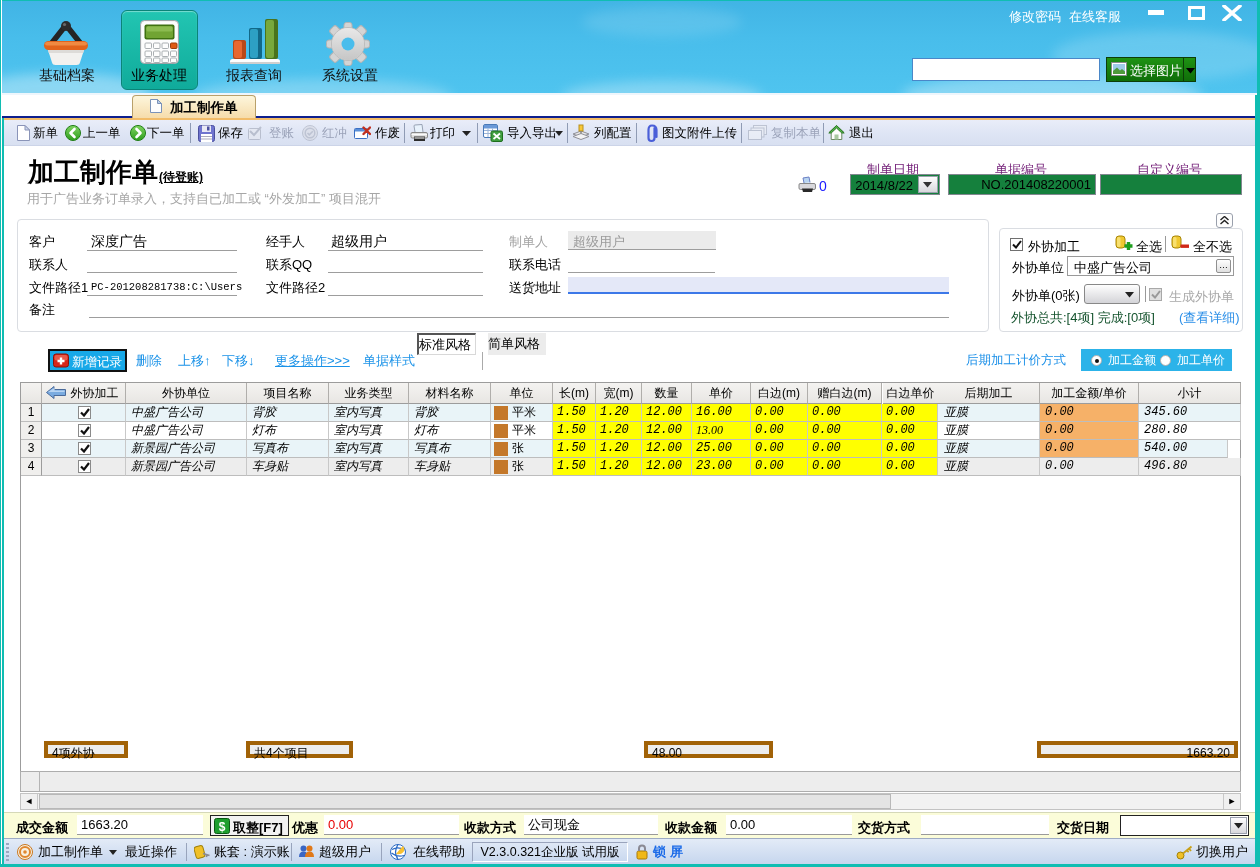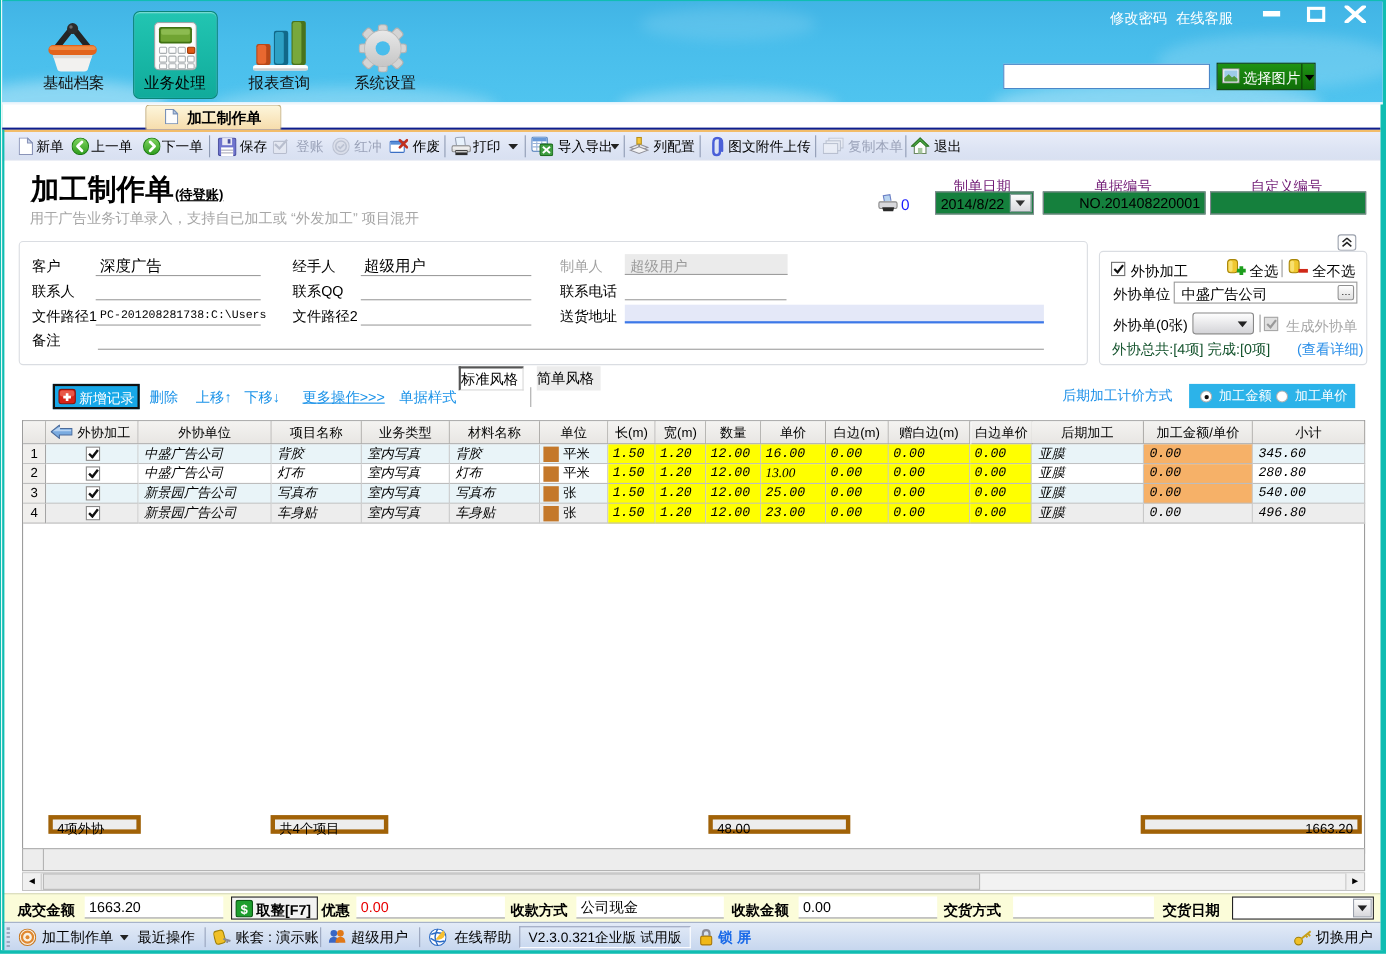--- a/index.html
+++ b/index.html
@@ -506,21 +506,21 @@
       </div>
 <div class="td" style="left:553px;top:440px;width:43px;background:#ffff00;padding-left:4px;font-family:'Liberation Mono',monospace">1.50</div>
 <div class="td" style="left:596px;top:440px;width:46px;background:#ffff00;padding-left:4px;font-family:'Liberation Mono',monospace">1.20</div>
 <div class="td" style="left:642px;top:440px;width:50px;background:#ffff00;padding-left:4px;font-family:'Liberation Mono',monospace">12.00</div>
 <div class="td" style="left:692px;top:440px;width:59px;background:#ffff00;padding-left:4px;font-family:'Liberation Mono',monospace">25.00</div>
 <div class="td" style="left:751px;top:440px;width:57px;background:#ffff00;padding-left:4px;font-family:'Liberation Mono',monospace">0.00</div>
 <div class="td" style="left:808px;top:440px;width:74px;background:#ffff00;padding-left:4px;font-family:'Liberation Mono',monospace">0.00</div>
 <div class="td" style="left:882px;top:440px;width:56px;background:#ffff00;padding-left:4px;font-family:'Liberation Mono',monospace">0.00</div>
 <div class="td" style="left:938px;top:440px;width:102px;background:#e9f4f8;padding-left:6px">亚膜</div>
 <div class="td" style="left:1040px;top:440px;width:99px;background:#f6b168;padding-left:5px;font-family:'Liberation Mono',monospace">0.00</div>
-<div class="td" style="left:1139px;top:440px;width:102px;background:#e9f4f8;padding-left:5px;font-family:'Liberation Mono',monospace">540.00</div>
+<div class="td" style="left:1139px;top:440px;width:89px;background:#e9f4f8;padding-left:5px;font-family:'Liberation Mono',monospace">540.00</div>
 <div class="td" style="left:21px;top:458px;width:21px;background:#f0efed;text-align:center;font-style:normal;border-right:1px solid #9c9c9c">4</div>
 <div class="td" style="left:42px;top:458px;width:84px;background:#ededed">
         <div style="position:absolute;left:36px;top:2px;width:13px;height:13px;background:#fff;border:1px solid #8a8a8a">
           <svg style="position:absolute;left:1px;top:1px" width="10" height="9" viewBox="0 0 10 9">
             <path d="M1,4.5 L4,7.5 L9,1" stroke="#111" stroke-width="2.2" fill="none"></path>
           </svg>
         </div>
       </div>
 <div class="td" style="left:126px;top:458px;width:121px;background:#ededed;padding-left:5px">新景园广告公司</div>
 <div class="td" style="left:247px;top:458px;width:82px;background:#ededed;padding-left:5px">车身贴</div>

